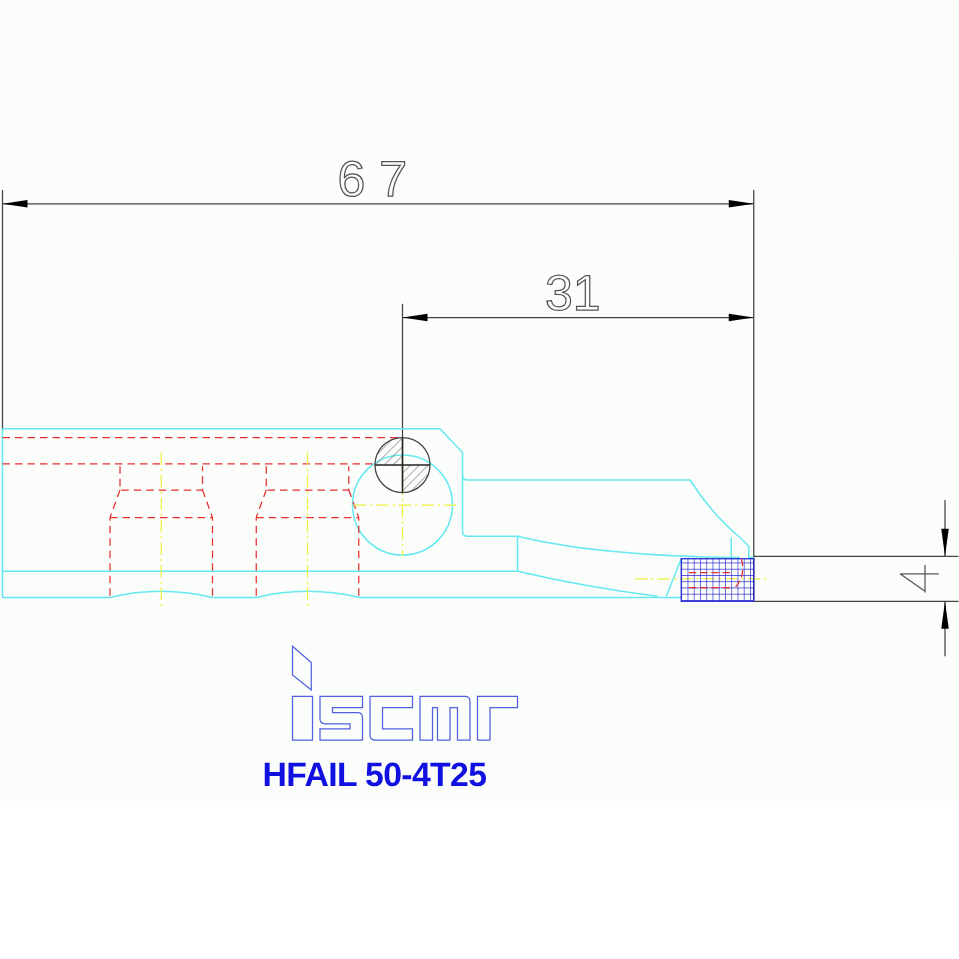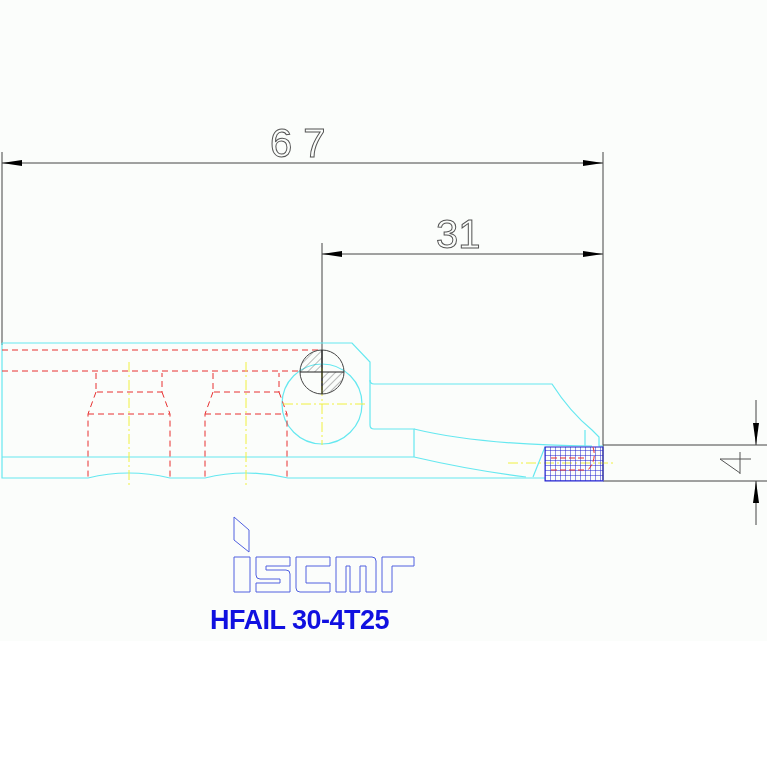--- a/index.html
+++ b/index.html
@@ -98,13 +98,13 @@
   <g stroke="#5060e0" stroke-width="1" fill="none">
     <path d="M234 517 L249 530 V552 L234 540 Z"></path>
     <path d="M234 557 H250 V592 H234 Z"></path>
     <path d="M256 557 H290 V566 H266 V570 H286 Q290 570 290 574 V592 H256 V583 H280 V579 H260 Q256 579 256 575 Z"></path>
     <path d="M296 557 H330 V566 H306 V583 H330 V592 H300 Q296 592 296 588 Z"></path>
     <path d="M336 557 H372 Q376 557 376 561 V592 H366 V566 H360 V592 H350 V566 H346 V592 H336 Z"></path>
     <path d="M382 557 H414 V566 H392 V592 H382 Z"></path>
   </g>
 </svg>
 
-<div class="model">HFAIL 30-4T25</div>
+<div class="model">HFAIL 50-4T25</div>
 
 </body></html>

